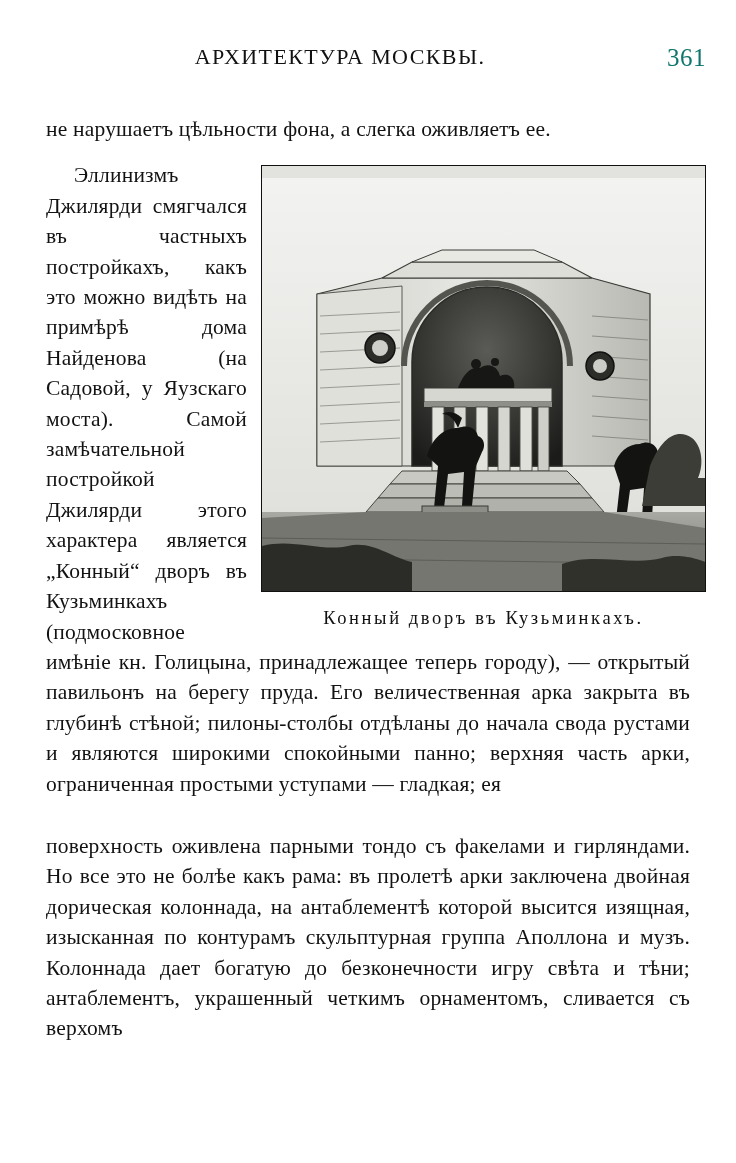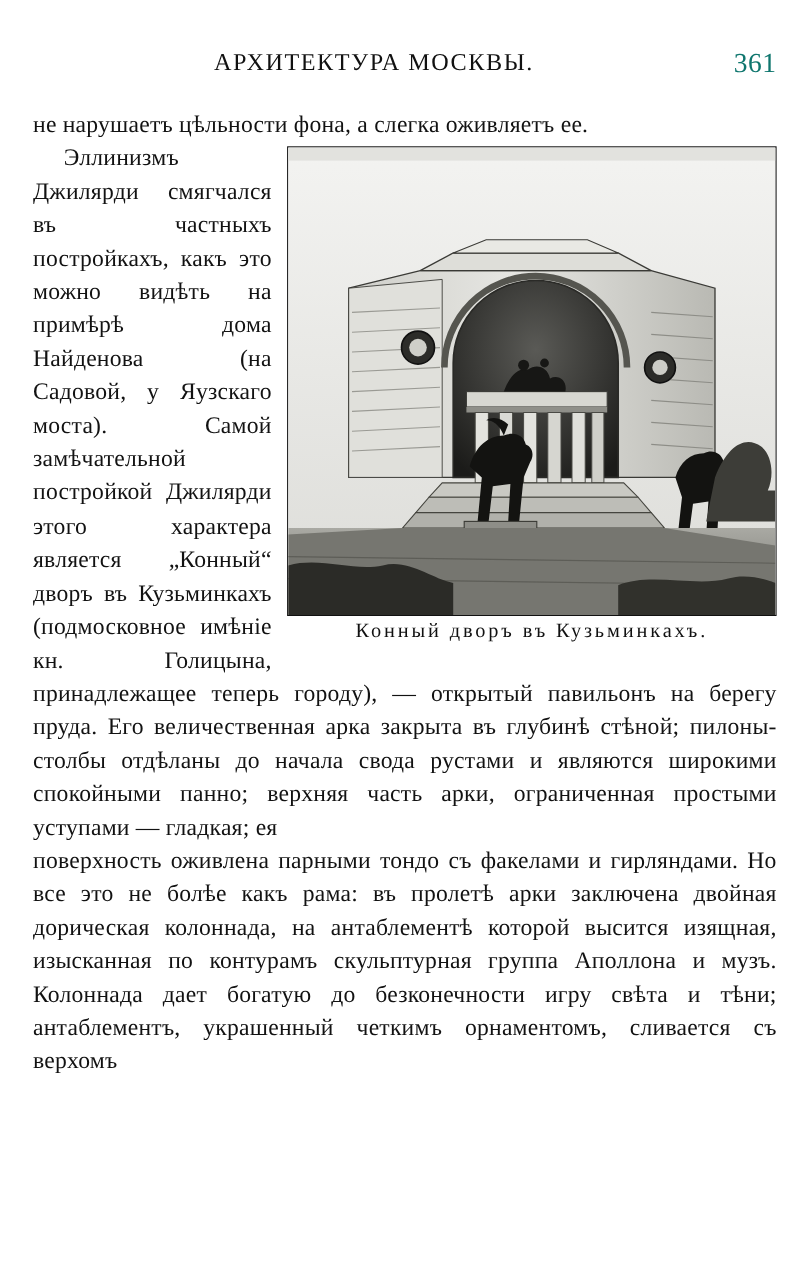--- a/index.html
+++ b/index.html
@@ -52,21 +52,21 @@
   }
 
   
   .body-col {
     position: absolute;
     left: 30px;
     top: 98px;
     width: 676px;
   }
   p.para {
-    margin: 0;
+    margin: 16px;
     font-size: 21.5px;
     line-height: 30.4px;
     text-align: justify;
     text-align-last: left;
     letter-spacing: 0.2px;
     color: #121212;
   }
   p.para.indent {
     text-indent: 28px;
   }
@@ -83,21 +83,21 @@
   }
   .figure-frame {
     width: 443px;
     height: 425px;
     border: 1px solid #111;
     background: #fdfdfd;
     position: relative;
     overflow: hidden;
   }
   .figure-caption {
-    margin-top: 2px;
+    margin-top: 14px;
     text-align: center;
     font-size: 18.5px;
     letter-spacing: 2.6px;
     line-height: 24px;
     color: #111;
   }
 
   
   .engraving {
     position: absolute;

